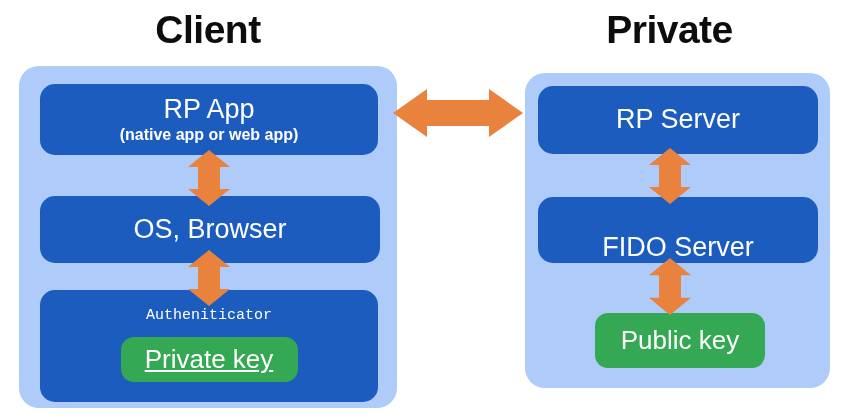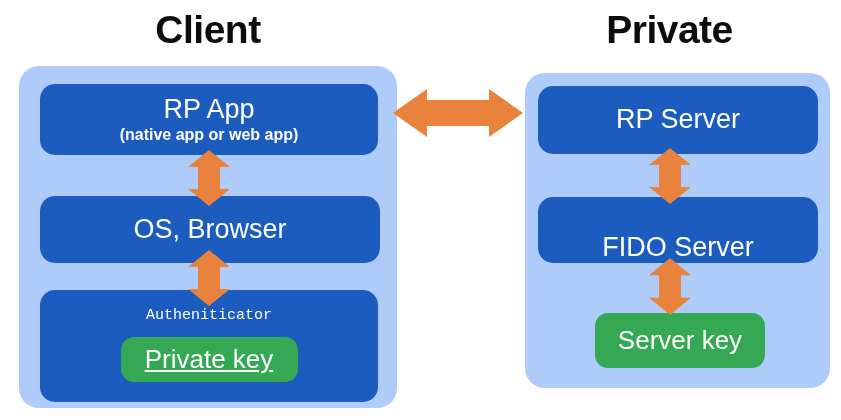--- a/index.html
+++ b/index.html
@@ -115,21 +115,21 @@
   </div>
 
   <div class="panel server-panel">
     <div class="box rp-server-box">
       <div class="box-label">RP Server</div>
     </div>
     <div class="box fido-server-box">
       <div class="box-label">FIDO Server</div>
     </div>
     <div class="key-box public-key-box">
-      <span>Server key</span>
+      <span>Public key</span>
     </div>
   </div>
 
   <span class="arrow h-arrow">
     <svg viewBox="0 0 130 48" preserveAspectRatio="none" aria-hidden="true">
       <polygon points="0,24 34,0 34,11 96,11 96,0 130,24 96,48 96,37 34,37 34,48"></polygon>
     </svg>
   </span>
 
   <span class="arrow v-arrow-1">

